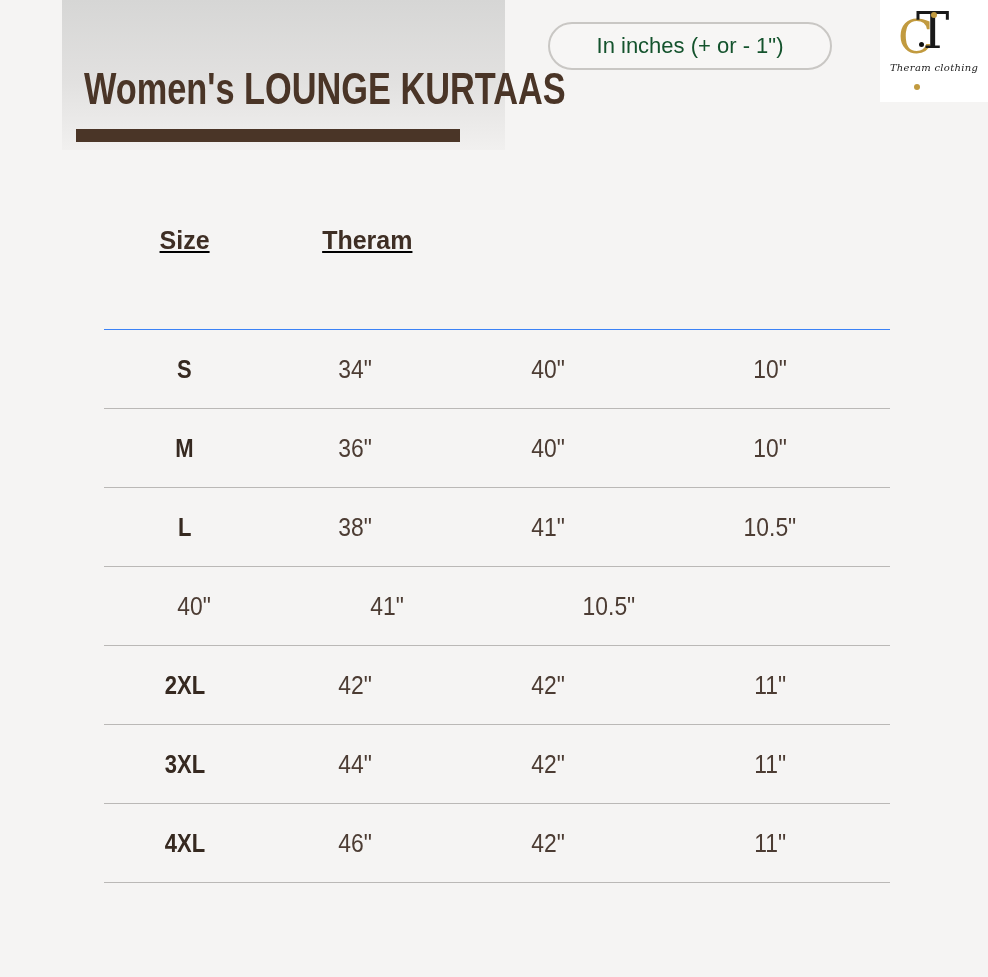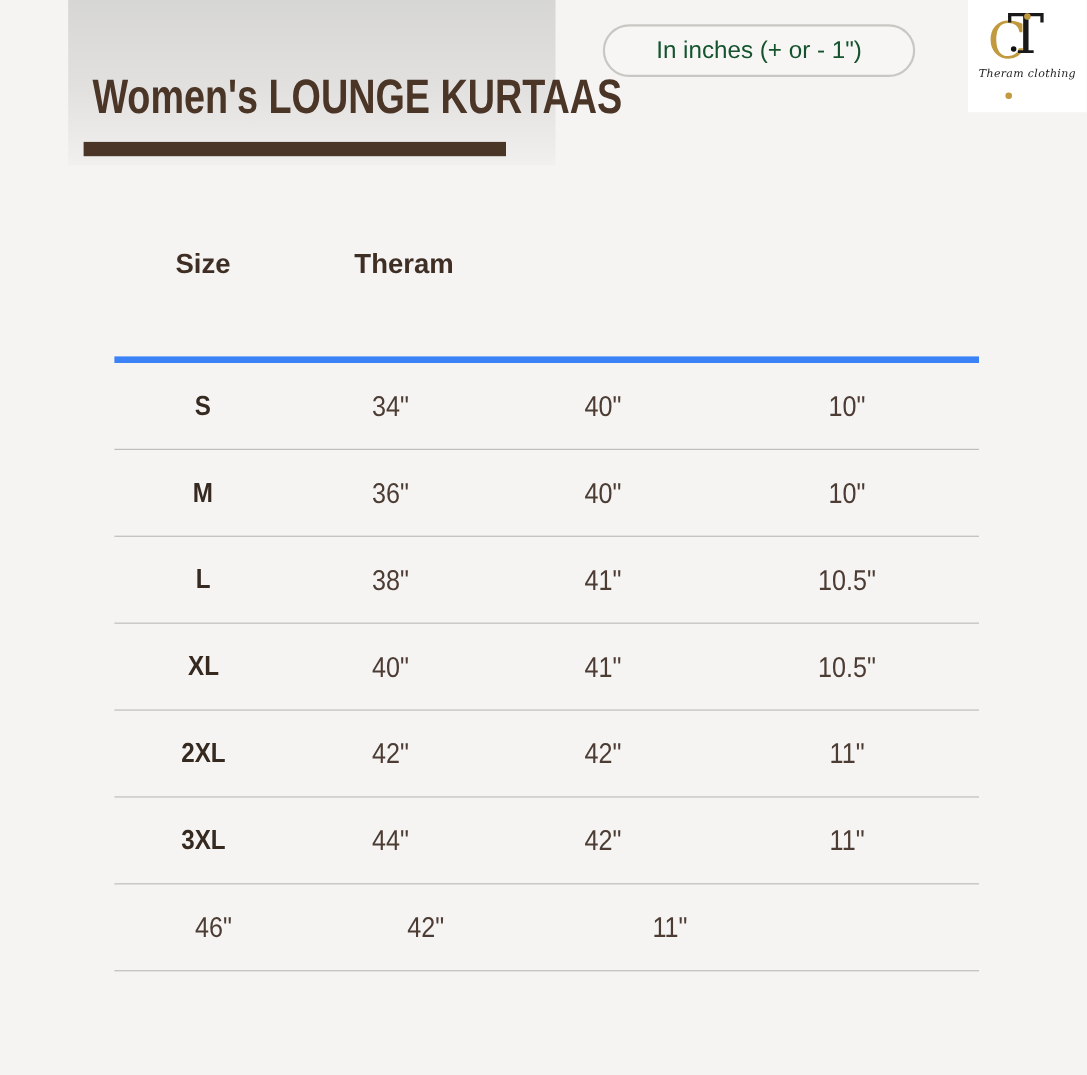--- a/index.html
+++ b/index.html
@@ -53,21 +53,22 @@
     position:absolute;left:0;top:62px;width:100%;
     text-align:center;font-family:"DejaVu Serif",serif;font-style:italic;
     font-size:10px;color:#1c1c1c;letter-spacing:0.3px;
   }
   
   .size-table{
     position:absolute;left:104px;top:205px;width:786px;
   }
   .thead{
     display:flex;min-height:125px;box-sizing:border-box;
-    border-bottom:6px solid #3b82f6;
+    border-bottom:1px solid #3b82f6;
+    text-decoration:underline;
   }
   .trow{
     display:flex;align-items:center;height:79px;box-sizing:border-box;
     border-bottom:1px solid #bab8b6;
   }
   .col-size{width:20.5%;}
   .col-bust{width:23%;}
   .col-length{width:26%;}
   .col-sleeve{width:30.5%;}
   .th{
@@ -153,23 +154,20 @@
       </div>
     <div class="td td-val col-length">
         <span class="cond">41"</span>
       </div>
     <div class="td td-val col-sleeve">
         <span class="cond">10.5"</span>
       </div>
   </div>
 
   <div class="trow">
-    <div class="td td-size col-size">
-        <span class="cond">XL</span>
-      </div>
     <div class="td td-val col-bust">
         <span class="cond">40"</span>
       </div>
     <div class="td td-val col-length">
         <span class="cond">41"</span>
       </div>
     <div class="td td-val col-sleeve">
         <span class="cond">10.5"</span>
       </div>
   </div>
@@ -198,20 +196,23 @@
       </div>
     <div class="td td-val col-length">
         <span class="cond">42"</span>
       </div>
     <div class="td td-val col-sleeve">
         <span class="cond">11"</span>
       </div>
   </div>
 
   <div class="trow">
+    <div class="td td-size col-size">
+        <span class="cond">4XL</span>
+      </div>
     <div class="td td-val col-bust">
         <span class="cond">46"</span>
       </div>
     <div class="td td-val col-length">
         <span class="cond">42"</span>
       </div>
     <div class="td td-val col-sleeve">
         <span class="cond">11"</span>
       </div>
   </div>

